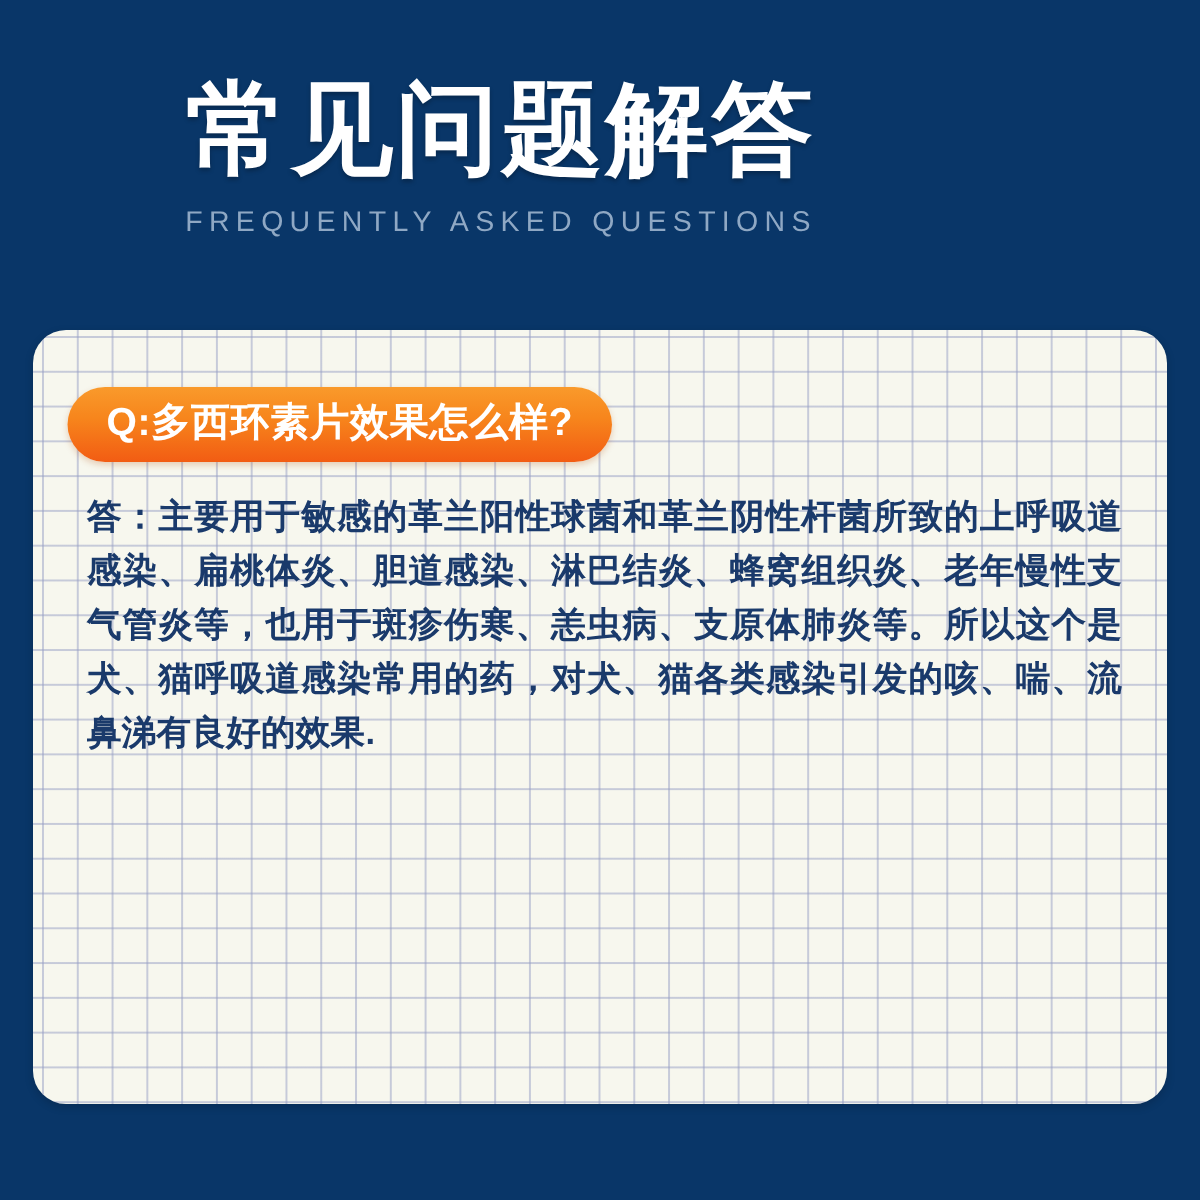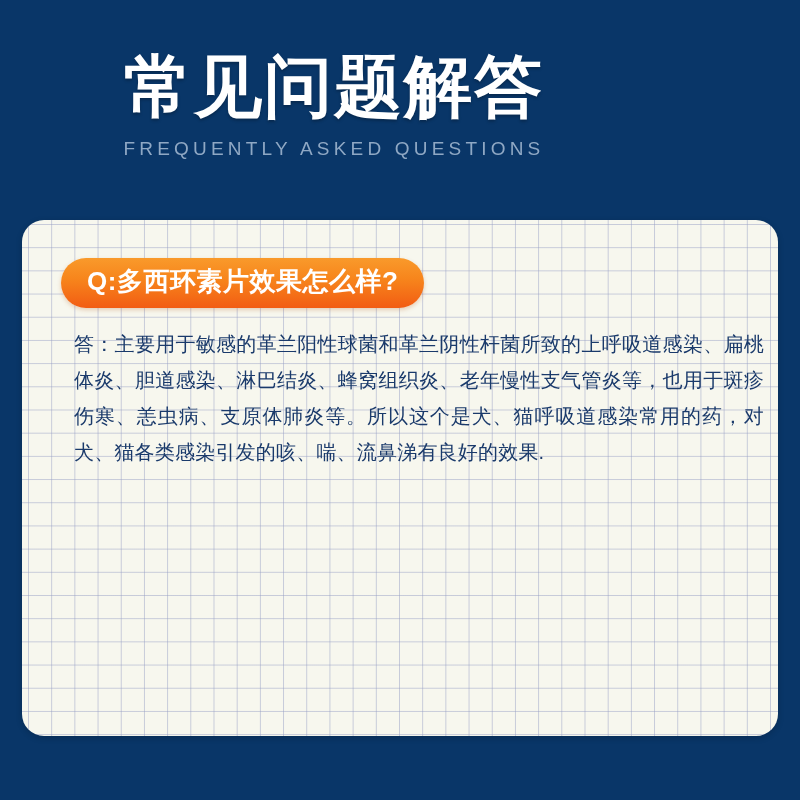--- a/index.html
+++ b/index.html
@@ -59,21 +59,21 @@
     overflow: hidden;
     box-shadow: 0 2px 6px rgba(0,0,0,0.18);
     padding: 0;
   }
 
   .faq-block {
     position: absolute;
     left: 0;
     width: 100%;
   }
-  .faq-block-1 { top: 38px; margin-left: 16px; }
+  .faq-block-1 { top: 38px; }
   .faq-block-2 { top: 292px; }
 
   
   .q-pill {
     display: inline-block;
     margin-left: 23px;
     padding: 9px 26px 11px 26px;
     border-radius: 26px;
     background: linear-gradient(to bottom, #f99a2b 0%, #f7851c 42%, #f25c13 100%);
     color: #ffffff;
@@ -82,25 +82,25 @@
     letter-spacing: 0.5px;
     line-height: 1.15;
     white-space: nowrap;
     box-shadow: 0 2px 4px rgba(180,80,10,0.25);
   }
 
   
   .answer {
     margin: 18px 30px 0 36px;
     color: #1a3a6b;
-    font-size: 20px;
+    font-size: 23px;
     line-height: 36px;
     text-align: justify;
     letter-spacing: 0.2px;
-    font-weight: normal;
+    font-weight: bold;
   }
 </style>
 </head>
 <body>
 
 <div class="header">
   <h1 class="page-title">常见问题解答</h1>
   <div class="page-subtitle">FREQUENTLY ASKED QUESTIONS</div>
 </div>
 

